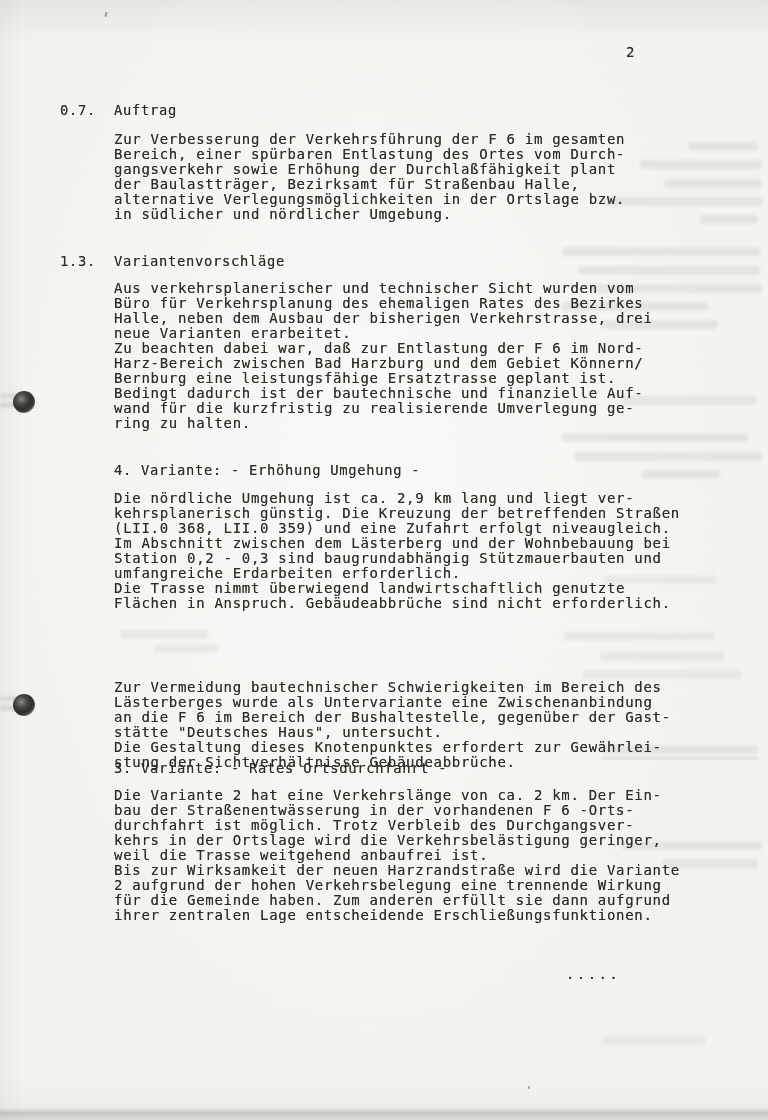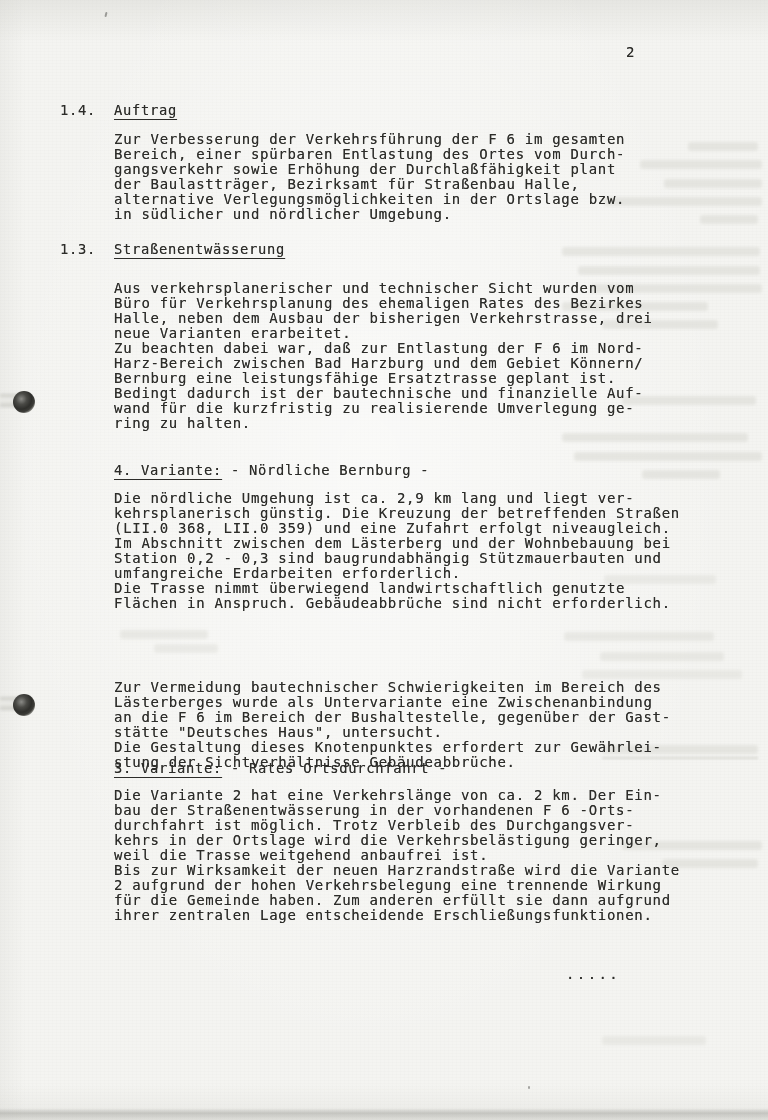--- a/index.html
+++ b/index.html
@@ -28,21 +28,20 @@
     position: absolute; left: 626px; top: 44px;
     font-size: 14px; letter-spacing: 0.7px;
   }
   .sec-head {
     position: absolute; left: 60px;
     display: flex;
     font-size: 13.8px; line-height: 18.4px; letter-spacing: 0.7px;
   }
   .sec-label { width: 54px; flex: none; }
   .underlined {
-    text-decoration: underline;
     text-decoration-thickness: 1.2px;
     text-underline-offset: 3.5px;
   }
   .sub-head {
     position: absolute; left: 114px;
     font-size: 13.8px; line-height: 18.4px; letter-spacing: 0.7px;
     white-space: nowrap;
   }
   .sub-head .descriptor { margin-left: 9px; }
   .body {
@@ -120,47 +119,47 @@
   <div class="hole" style="left:13px; top:391px"></div>
   <div class="hole-streak" style="top:697px"></div>
   <div class="hole" style="left:13px; top:694px"></div>
 
   <div class="speck" style="left:105px; top:12px; width:2px; height:5px; transform:rotate(14deg); opacity:.55"></div>
   <div class="speck" style="left:528px; top:1086px; width:2px; height:3px; opacity:.5"></div>
 
   <div class="pagenum ink">2</div>
 
   <div class="sec-head ink" style="top:101px">
-    <span class="sec-label">1.4.</span>
+    <span class="sec-label">0.7.</span>
     <span class="underlined">Auftrag</span>
   </div>
   <p class="body ink" style="top:132px">Zur Verbesserung der Verkehrsführung der F 6 im gesamten
 Bereich, einer spürbaren Entlastung des Ortes vom Durch-
 gangsverkehr sowie Erhöhung der Durchlaßfähigkeit plant
 der Baulastträger, Bezirksamt für Straßenbau Halle,
 alternative Verlegungsmöglichkeiten in der Ortslage bzw.
 in südlicher und nördlicher Umgebung.</p>
 
-  <div class="sec-head ink" style="top:240px">
+  <div class="sec-head ink" style="top:252px">
     <span class="sec-label">1.3.</span>
-    <span class="underlined">Straßenentwässerung</span>
+    <span class="underlined">Variantenvorschläge</span>
   </div>
   <p class="body ink" style="top:281px">Aus verkehrsplanerischer und technischer Sicht wurden vom
 Büro für Verkehrsplanung des ehemaligen Rates des Bezirkes
 Halle, neben dem Ausbau der bisherigen Verkehrstrasse, drei
 neue Varianten erarbeitet.
 Zu beachten dabei war, daß zur Entlastung der F 6 im Nord-
 Harz-Bereich zwischen Bad Harzburg und dem Gebiet Könnern/
 Bernburg eine leistungsfähige Ersatztrasse geplant ist.
 Bedingt dadurch ist der bautechnische und finanzielle Auf-
 wand für die kurzfristig zu realisierende Umverlegung ge-
 ring zu halten.</p>
 
   <div class="sub-head ink" style="top:461px">
-    <span class="underlined">4. Variante:</span><span class="descriptor">- Nördliche Bernburg -</span>
+    <span class="underlined">4. Variante:</span><span class="descriptor">- Erhöhung Umgehung -</span>
   </div>
   <p class="body ink" style="top:491px">Die  nördliche Umgehung ist ca. 2,9 km lang und liegt ver-
 kehrsplanerisch günstig. Die Kreuzung der betreffenden Straßen
 (LII.0 368, LII.0 359) und eine Zufahrt erfolgt niveaugleich.
 Im Abschnitt zwischen dem Lästerberg und der Wohnbebauung bei
 Station 0,2 - 0,3 sind baugrundabhängig Stützmauerbauten und
 umfangreiche Erdarbeiten erforderlich.
 Die Trasse nimmt überwiegend landwirtschaftlich genutzte
 Flächen in Anspruch. Gebäudeabbrüche sind nicht erforderlich.</p>
   <p class="body ink" style="top:680px">Zur Vermeidung bautechnischer Schwierigkeiten im Bereich des

